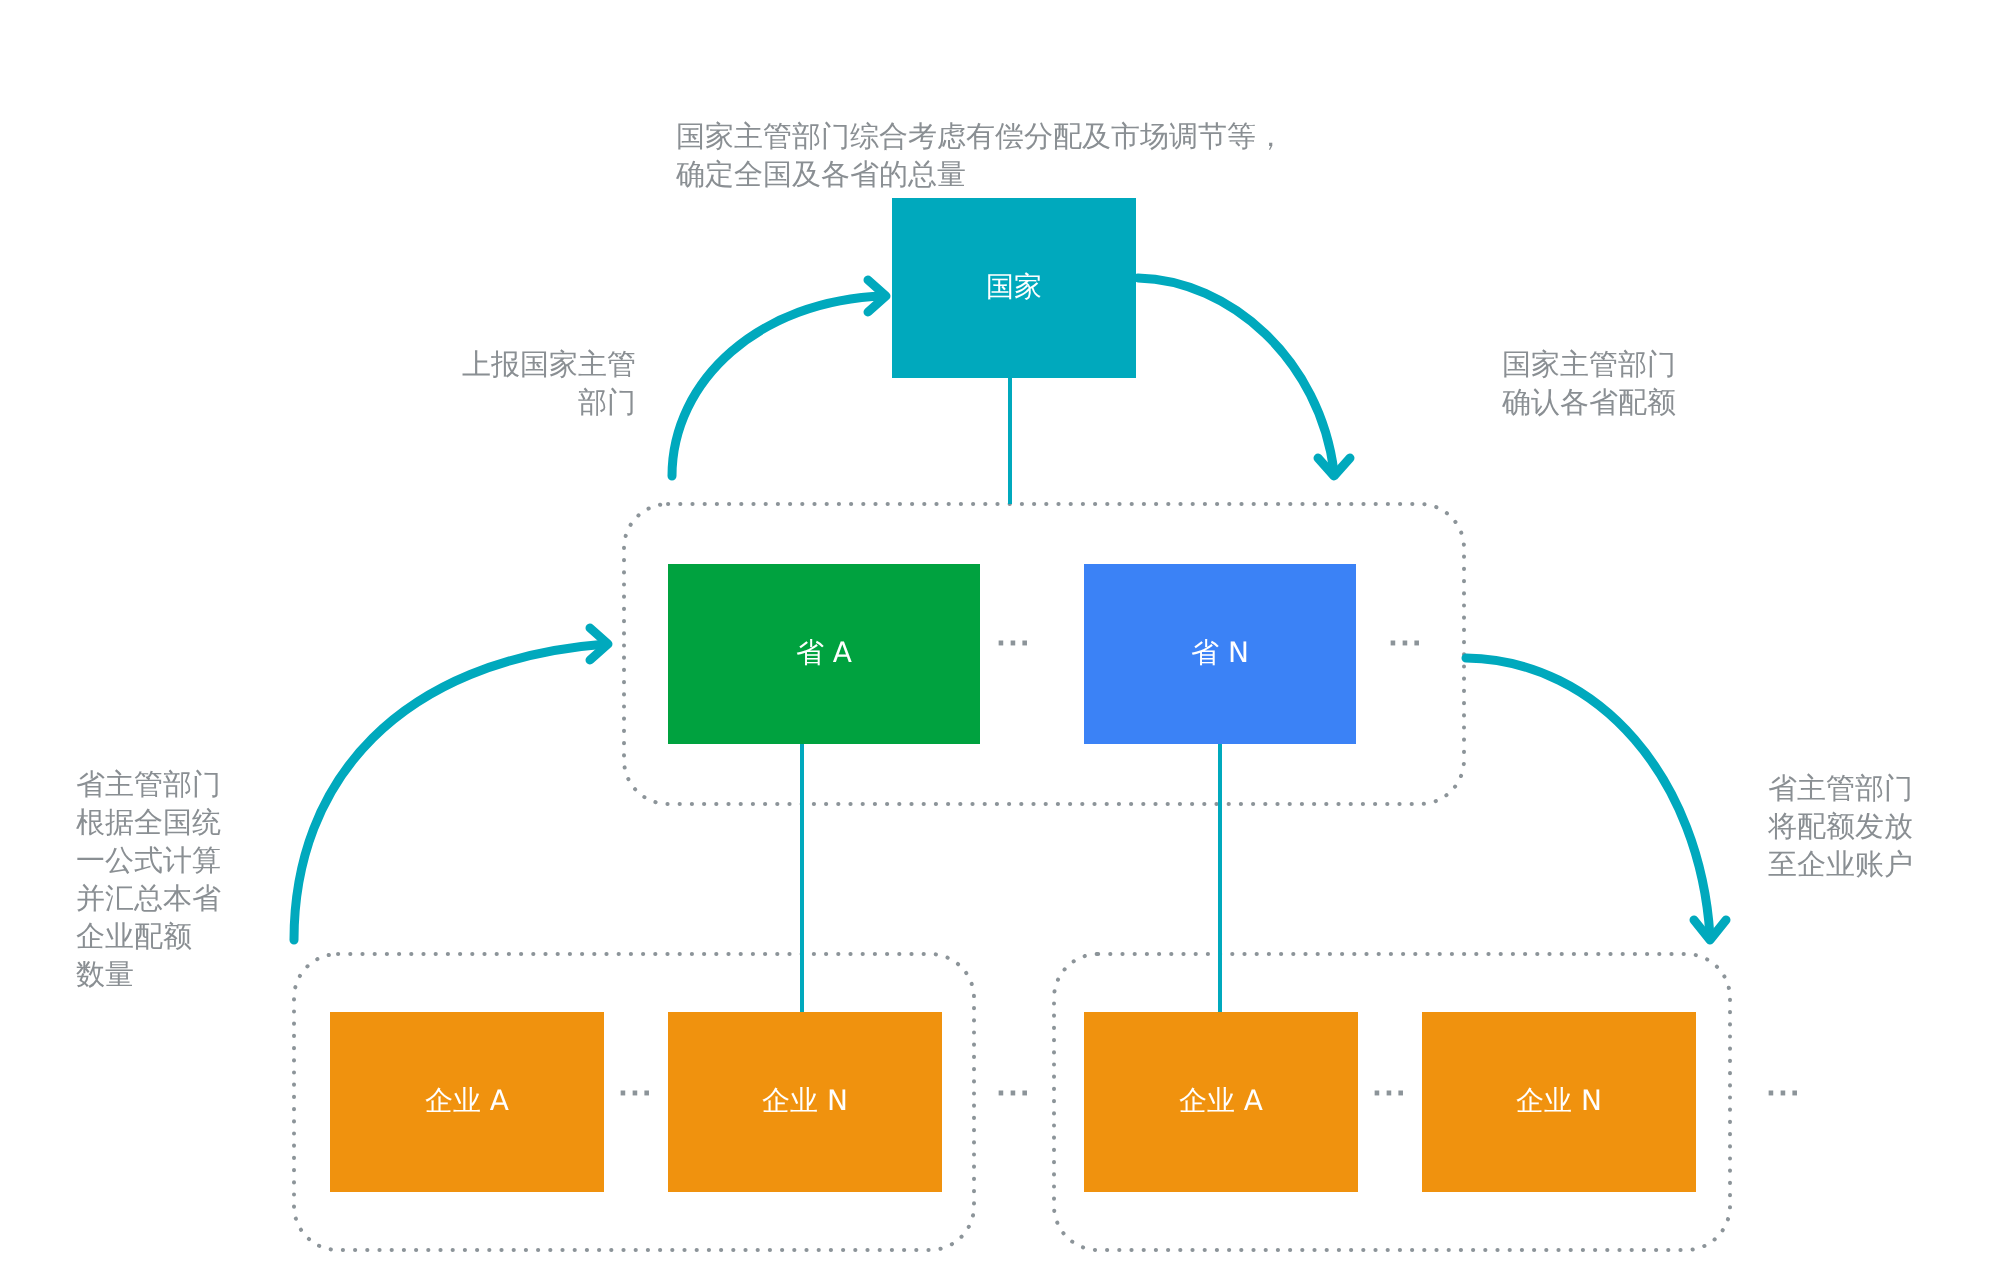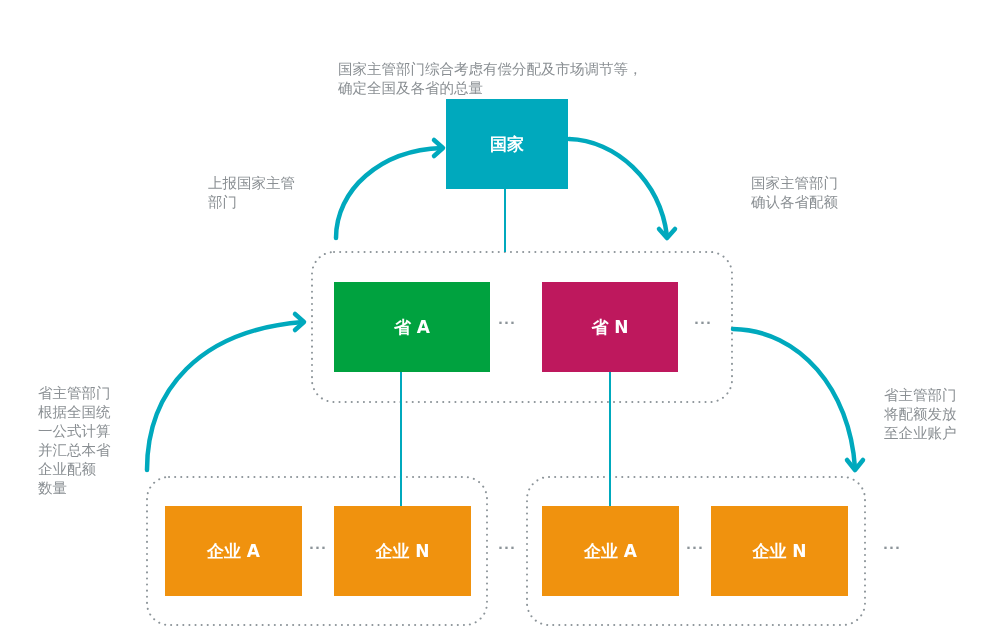--- a/index.html
+++ b/index.html
@@ -1,21 +1,21 @@
 <!DOCTYPE html>
 <html><head>
   <meta charset="utf-8">
   <style>
     html, body { margin: 0; padding: 0; background: #ffffff; }
     body { width: 995px; height: 642px; position: relative; overflow: hidden;
            font-family: "DejaVu Sans", "Liberation Sans", sans-serif; }
     #diagram { position: absolute; left: 0; top: 0; }
     .note { position: absolute; color: #8a8f93; font-size: 14.5px; line-height: 19px; white-space: pre-line; }
     .box { position: absolute; display: flex; align-items: center; justify-content: center;
-           color: #ffffff; font-weight: bold; font-size: 17px; }
+           color: #ffffff; font-weight: normal; font-size: 14px; }
     .ellipsis { position: absolute; color: #8c9499; font-size: 13px; letter-spacing: 1px; font-weight: bold; }
   </style>
 </head>
 <body>
 
 <svg id="diagram" width="995" height="642">
 
   <rect x="312" y="252" width="420" height="150" rx="22" ry="22" fill="none" stroke="#8c9499" stroke-width="2" stroke-dasharray="0.1 6" stroke-linecap="round"></rect>
   <rect x="147" y="477" width="340" height="148" rx="22" ry="22" fill="none" stroke="#8c9499" stroke-width="2" stroke-dasharray="0.1 6" stroke-linecap="round"></rect>
   <rect x="527" y="477" width="338" height="148" rx="22" ry="22" fill="none" stroke="#8c9499" stroke-width="2" stroke-dasharray="0.1 6" stroke-linecap="round"></rect>
@@ -37,38 +37,38 @@
     <path d="M295 314 L304 322 L295 330"></path>
   </g>
   <g fill="none" stroke="#00a9bd" stroke-width="4.5" stroke-linecap="round" stroke-linejoin="round">
     <path d="M733 329 C 800 330, 850 390, 855 468"></path>
     <path d="M847 460 L855 470 L863 460"></path>
   </g>
 </svg>
 
 <div class="note" style="left:338px; top:20px; width:340px; margin-top:40px;">国家主管部门综合考虑有偿分配及市场调节等，
 确定全国及各省的总量</div>
-<div class="note" style="left:208px; top:174px; width:110px; text-align:left;">上报国家主管
+<div class="note" style="left:208px; top:174px; width:110px; text-align:right;">上报国家主管
 部门</div>
 <div class="note" style="left:731px; top:174px; width:110px;margin-left:20px;">国家主管部门
 确认各省配额</div>
 <div class="note" style="left:38px; top:384px; width:90px;">省主管部门
 根据全国统
 一公式计算
 并汇总本省
 企业配额
 数量</div>
 <div class="note" style="left:884px; top:386px; width:100px;">省主管部门
 将配额发放
 至企业账户</div>
 
 <div class="box" style="left:446px; top:99px; width:122px; height:90px; background:#00a9bd;">国家</div>
 
 <div class="box" style="left:334px; top:282px; width:156px; height:90px; background:#00a23f;">省 A</div>
-<div class="box" style="left:542px; top:282px; width:136px; height:90px; background:#be185d;">省 N</div>
+<div class="box" style="left:542px; top:282px; width:136px; height:90px; background:#3b82f6;">省 N</div>
 
 <div class="box" style="left:165px; top:506px; width:137px; height:90px; background:#f0920e;">企业 A</div>
 <div class="box" style="left:334px; top:506px; width:137px; height:90px; background:#f0920e;">企业 N</div>
 <div class="box" style="left:542px; top:506px; width:137px; height:90px; background:#f0920e;">企业 A</div>
 <div class="box" style="left:711px; top:506px; width:137px; height:90px; background:#f0920e;">企业 N</div>
 
 <span class="ellipsis" style="left:498px; top:315px;">···</span>
 <span class="ellipsis" style="left:694px; top:315px;">···</span>
 <span class="ellipsis" style="left:309px; top:540px;">···</span>
 <span class="ellipsis" style="left:498px; top:540px;">···</span>

